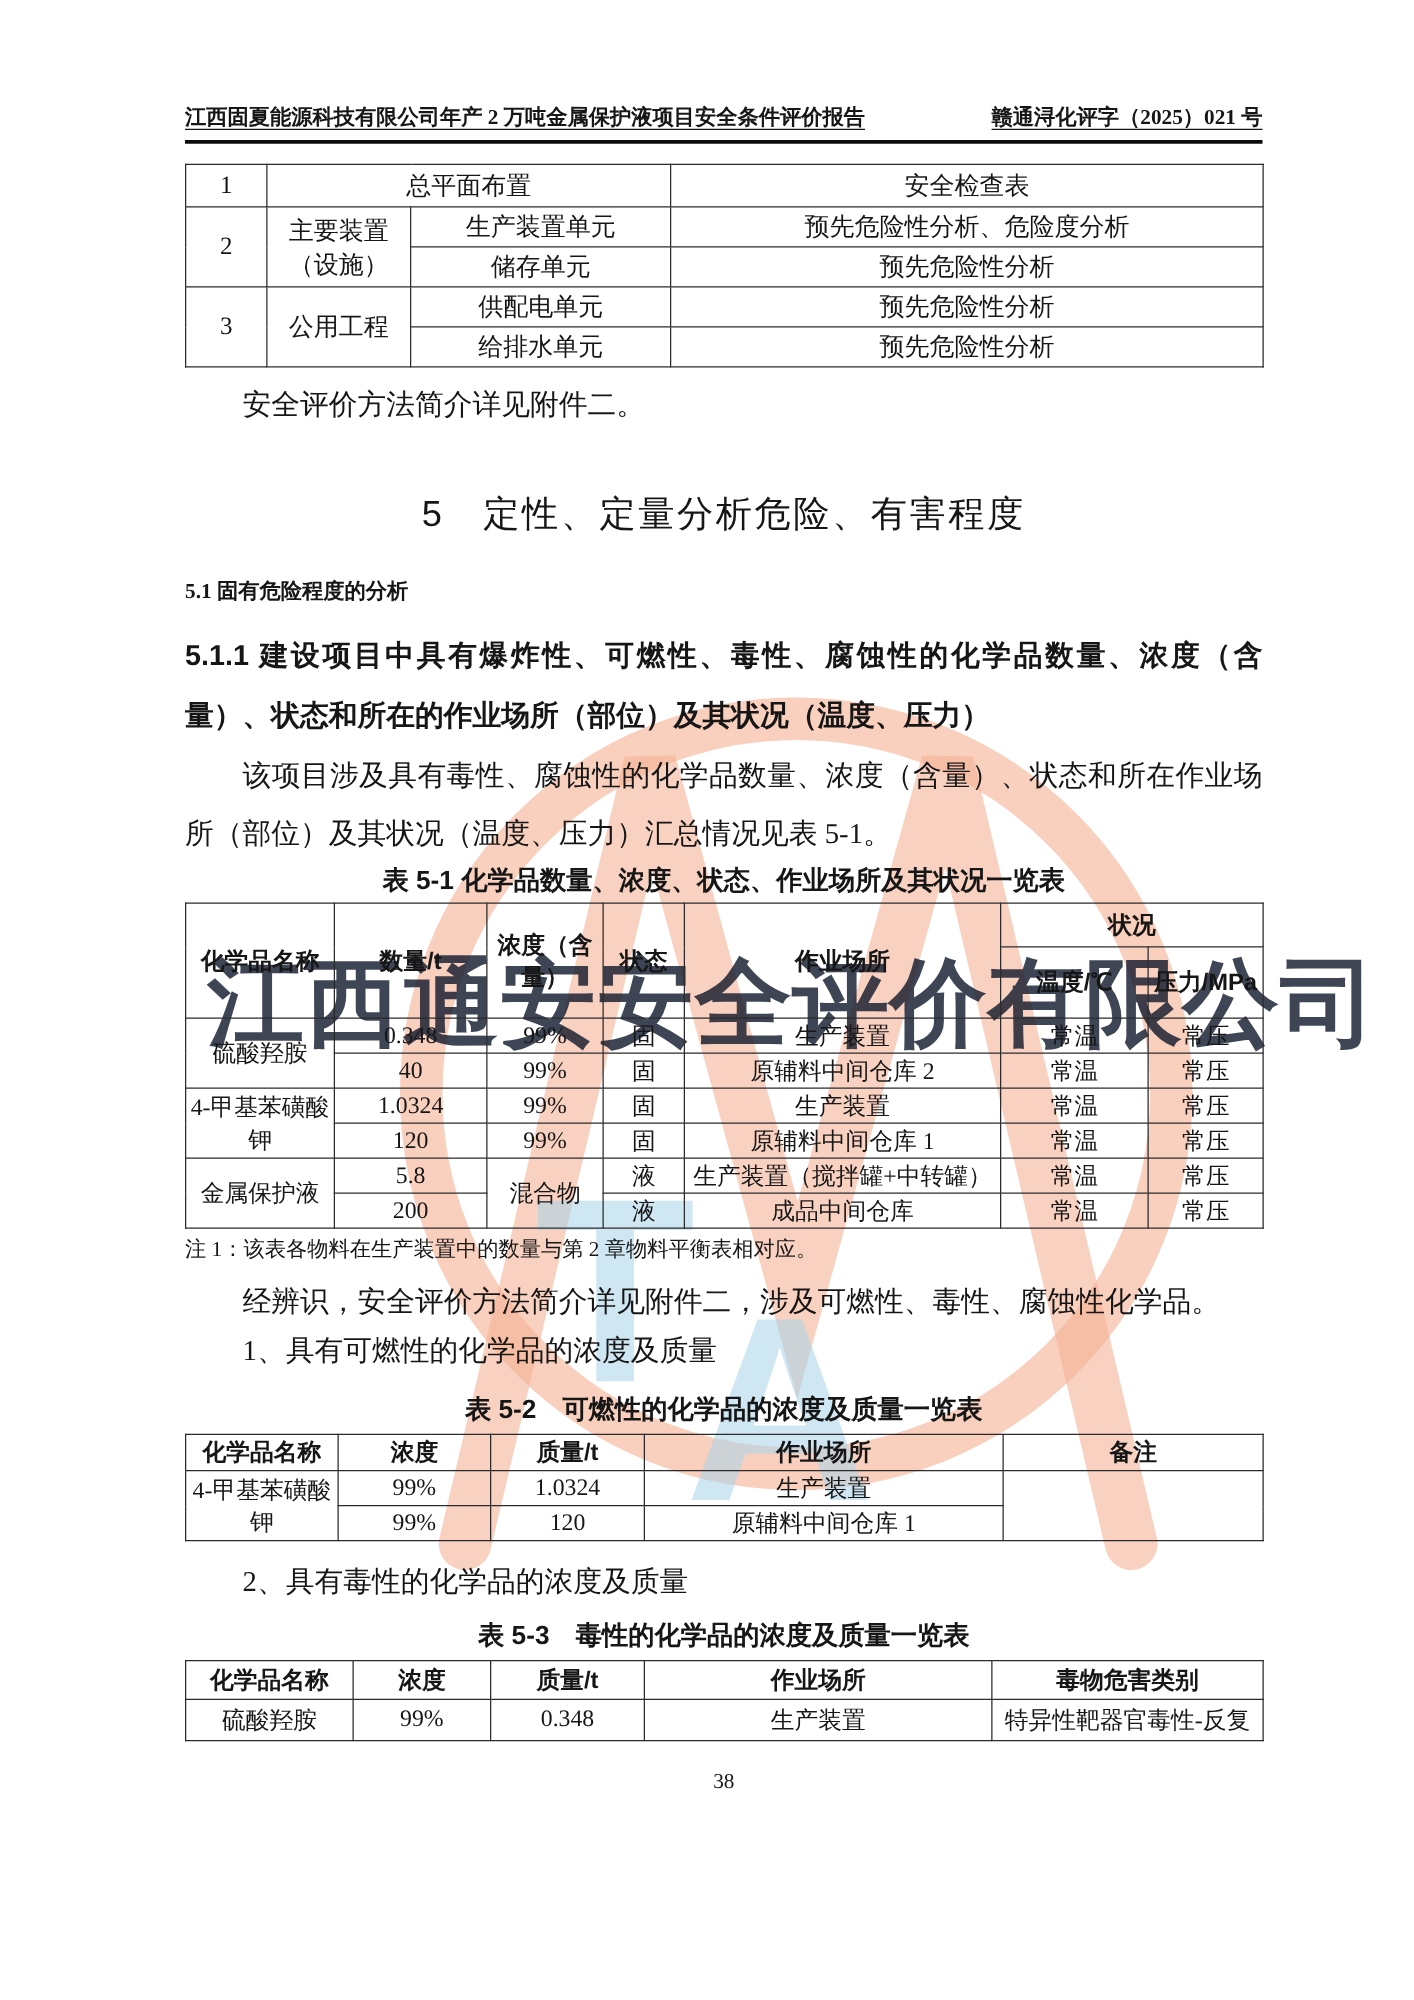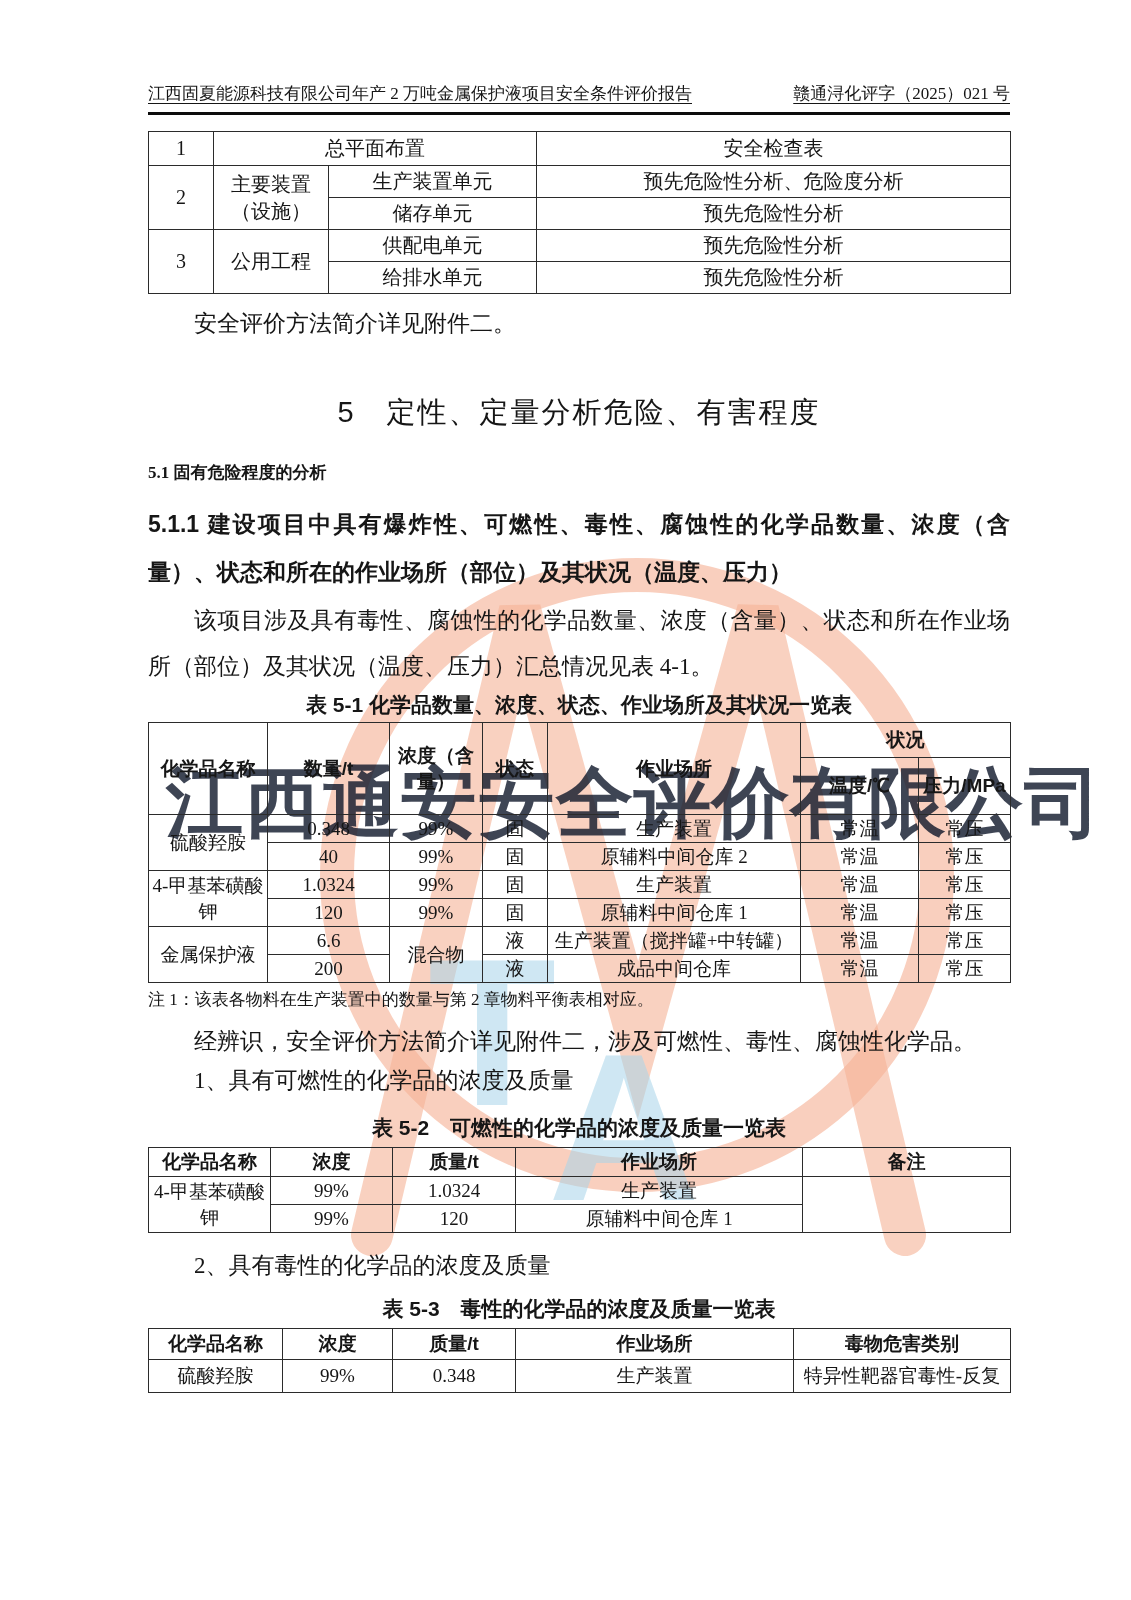--- a/index.html
+++ b/index.html
@@ -11,21 +11,21 @@
   .wm-layer { position:absolute; inset:0; z-index:0; pointer-events:none; }
   .wm-company {
     position:absolute; top:752px; left:166px; font-size:77px; font-weight:bold;
     font-family:"Liberation Sans", sans-serif; white-space:nowrap;
     color:#0f172a; opacity:0.8; letter-spacing:1px;
   }
   
   .content { position:relative; z-index:1; margin:0 121px 0 148px; width:862px; }
   .page-header {
     margin-top:82px; display:flex; justify-content:space-between; align-items:baseline;
-    font-size:17px; font-weight:normal; border-bottom:3px solid #0c0c0c; padding-bottom:7px;
+    font-size:17px; font-weight:bold; border-bottom:3px solid #0c0c0c; padding-bottom:7px;
   }
   .page-header span { text-decoration:underline; text-underline-offset:4px; }
   table { border-collapse:collapse; width:100%; table-layout:fixed; text-align:center; }
   td, th { border:1.5px solid #2b2b2b; padding:0 3px; overflow:hidden; }
   th { font-family:"Liberation Sans", sans-serif; font-weight:bold; word-break:break-all; }
   td { font-weight:normal; }
   .top-table { margin-top:16px; font-size:20px; }
   .top-table td { height:31px; }
   .top-table tr.first td { height:33px; }
   .intro { font-size:23px; line-height:36px; text-indent:2em; margin:12px 0 0; text-align:justify; }
@@ -128,21 +128,21 @@
         </tr>
       </tbody>
     </table>
 
     <p class="intro">安全评价方法简介详见附件二。</p>
 
     <h1 class="sec5">5　定性、定量分析危险、有害程度</h1>
     <h2 class="s51">5.1 固有危险程度的分析</h2>
     <h3 class="s511">5.1.1 建设项目中具有爆炸性、可燃性、毒性、腐蚀性的化学品数量、浓度（含量）、状态和所在的作业场所（部位）及其状况（温度、压力）</h3>
 
-    <p class="para-overview">该项目涉及具有毒性、腐蚀性的化学品数量、浓度（含量）、状态和所在作业场所（部位）及其状况（温度、压力）汇总情况见表 4-1。</p>
+    <p class="para-overview">该项目涉及具有毒性、腐蚀性的化学品数量、浓度（含量）、状态和所在作业场所（部位）及其状况（温度、压力）汇总情况见表 5-1。</p>
 
     <div class="tbl-title tt51">表 5-1 化学品数量、浓度、状态、作业场所及其状况一览表</div>
     <table class="t51">
       <colgroup>
         <col style="width:119px">
           <col style="width:122px">
           <col style="width:93px">
           <col style="width:65px">
         <col style="width:253px">
           <col style="width:118px">
@@ -190,21 +190,21 @@
         <tr>
           <td>120</td>
           <td>99%</td>
           <td>固</td>
           <td>原辅料中间仓库 1</td>
           <td>常温</td>
           <td>常压</td>
         </tr>
         <tr>
           <td rowspan="2">金属保护液</td>
-          <td>6.6</td>
+          <td>5.8</td>
           <td rowspan="2">混合物</td>
           <td>液</td>
           <td>生产装置（搅拌罐+中转罐）</td>
           <td>常温</td>
           <td>常压</td>
         </tr>
         <tr>
           <td>200</td>
           <td>液</td>
           <td>成品中间仓库</td>
@@ -272,15 +272,16 @@
         <tr>
           <td>硫酸羟胺</td>
           <td>99%</td>
           <td>0.348</td>
           <td>生产装置</td>
           <td>特异性靶器官毒性-反复</td>
         </tr>
       </tbody>
     </table>
 
+    <div class="page-num">38</div>
 
   </div>
 </div>
 
 </body></html>

